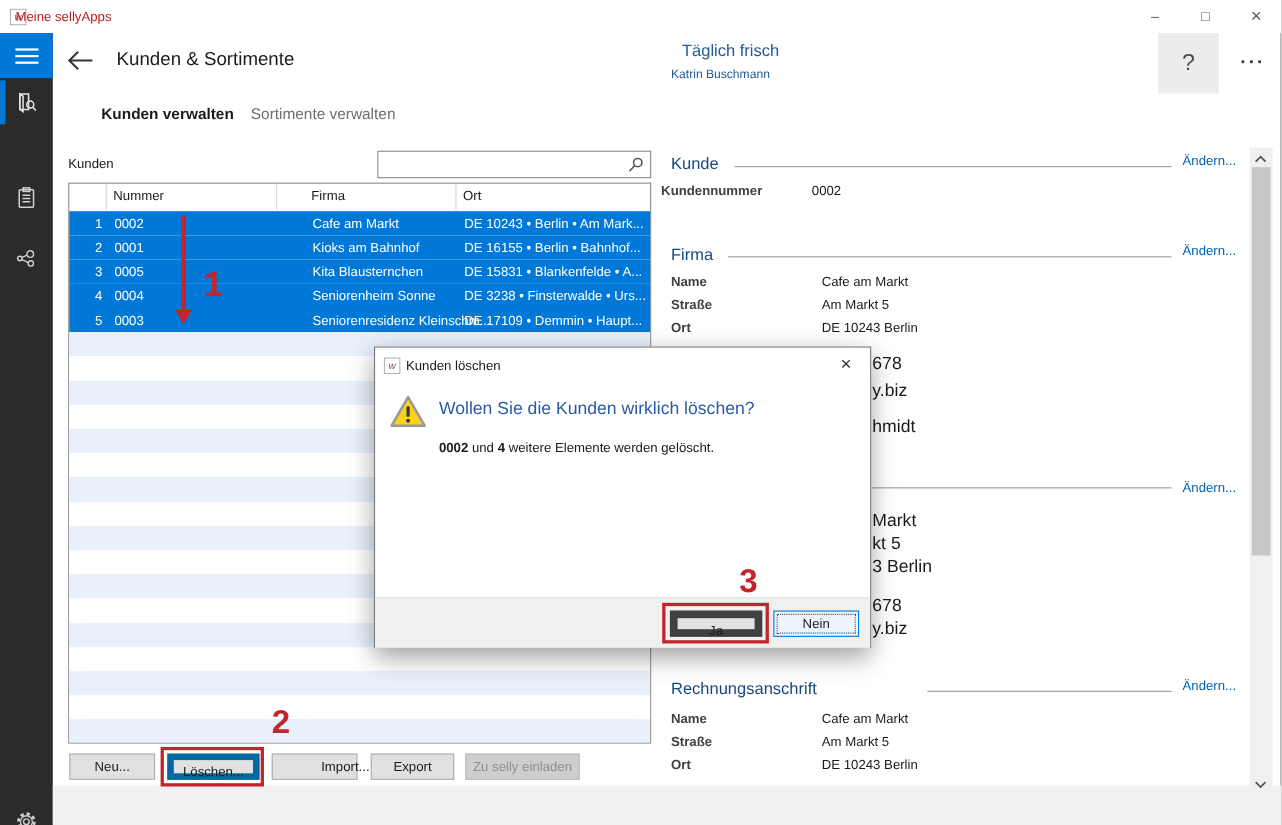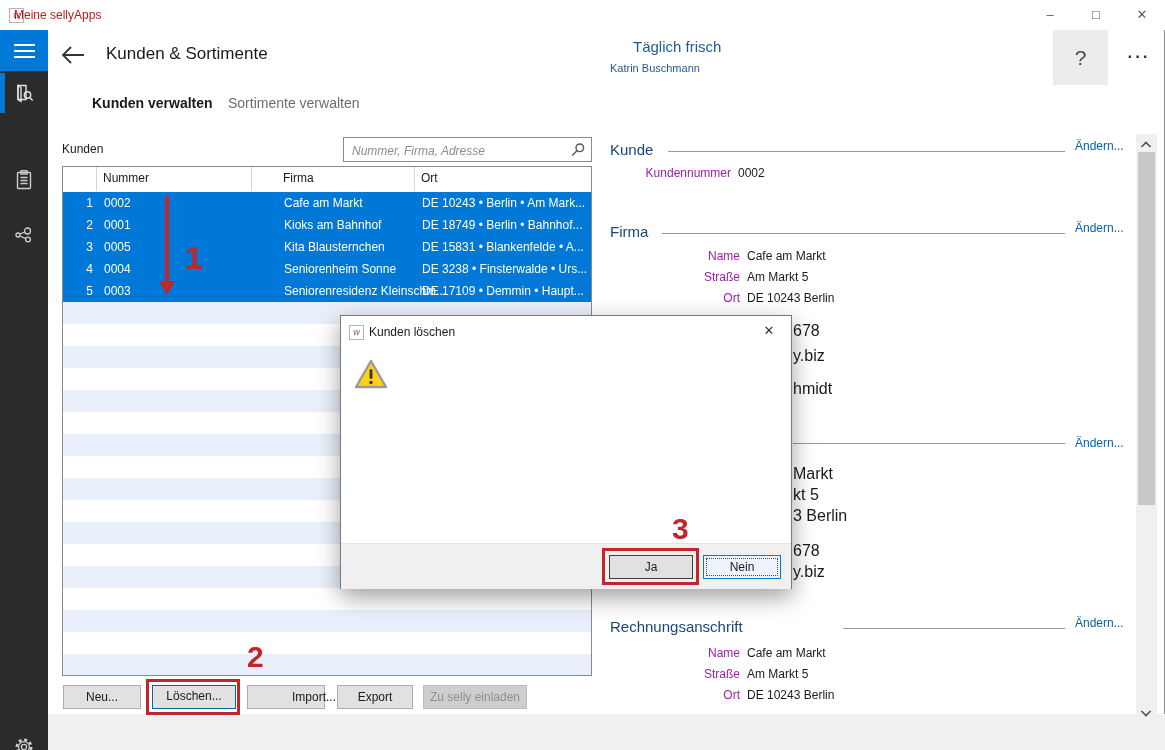--- a/index.html
+++ b/index.html
@@ -18,21 +18,21 @@
   .sidebar{left:0;top:30px;width:48px;height:720px;background:#2b2b2b;}
   .hamburger{left:0;top:0;width:48px;height:41px;background:#0078d7;}
   .hamburger span{position:absolute;left:14px;width:21px;height:2px;background:#ffffff;}
   .navitem{left:0;width:48px;height:44px;}
   .nav-indicator{left:0;top:2px;width:5px;height:40px;background:#0078d7;}
   .navicon{left:13px;top:11px;width:22px;height:22px;}
 
   
   .backarrow{left:60px;top:43px;width:26px;height:24px;}
   .page-title{left:106px;top:44px;font-size:17px;font-weight:normal;color:#1a1a1a;}
-  .account{left:633px;top:38px;font-size:15px;color:#1f5a96;}
+  .account{left:620px;top:38px;font-size:15px;color:#1f5a96;}
   .username{left:610px;top:62px;font-size:11px;color:#1f5a96;}
   .helpbtn{left:1053px;top:30px;width:55px;height:55px;background:#ececec;color:#4a4a4a;
            font-size:21px;text-align:center;line-height:55px;font-weight:300;}
   .morebtn{left:1116px;top:40px;width:46px;height:34px;color:#333;font-size:17px;font-weight:bold;
            text-align:center;line-height:34px;letter-spacing:2px;}
 
   
   .tab{top:95px;font-size:14px;}
   .tab.active{left:92px;font-weight:bold;color:#1a1a1a;}
   .tab.inactive{left:228px;color:#6d6d6d;}
@@ -53,46 +53,46 @@
   .c-n{left:0;width:30px;text-align:right;}
   .c-nr{left:41px;}
   .c-fa{left:221px;width:200px;}
   .c-ort{left:359px;width:168px;}
   .stripes{left:63px;top:302px;width:528px;height:373px;
            background:repeating-linear-gradient(180deg,#e9f0fb 0 22px,#ffffff 22px 44px);}
 
   
   .btn{height:24px;background:#e1e1e1;border:1px solid #adadad;box-sizing:border-box;
        font-size:12px;color:#1a1a1a;text-align:center;line-height:22px;top:685px;}
-  .btn.focusblue{border:1px solid #0369a1;line-height:20px;}
+  .btn.focusblue{border:6px solid #0369a1;line-height:20px;}
   .btn.disabled{background:#cecece;border-color:#bdbdbd;color:#8f8f8f;}
   .bottomstrip{left:48px;top:714px;width:1117px;height:36px;background:#f1f1f1;}
 
   
   .sec-head{font-size:15px;color:#17477e;}
   .sec-line{height:1px;background:#9a9a9a;}
   .aendern{font-size:12px;color:#0063b1;}
-  .flabel{width:130px;text-align:right;color:#a21caf;font-size:12px;}
+  .flabel{width:130px;text-align:left;color:#404040;font-size:12px;font-weight:bold;}
   .fvalue{font-size:12px;color:#1a1a1a;white-space:nowrap;}
   .fragment{font-size:16px;color:#1a1a1a;white-space:nowrap;}
 
   
   .scrollbar{left:1136px;top:134px;width:21px;height:590px;background:#f0f0f0;}
   .scroll-thumb{left:1138px;top:152px;width:17px;height:353px;background:#c8c8c8;}
   .scroll-arrow{left:1137px;width:18px;height:18px;}
 
   
   .dialog{left:340px;top:315px;width:452px;height:274px;background:#ffffff;border:1px solid #7a7a7a;
           box-sizing:border-box;box-shadow:0 8px 22px rgba(0,0,0,0.38);}
   .dlg-title{left:28px;top:9px;font-size:12px;color:#1a1a1a;}
   .dlg-close{right:0;top:0;width:44px;height:30px;text-align:center;line-height:30px;font-size:13px;color:#333;}
   .dlg-head{left:58px;top:47px;font-size:16px;color:#2a5aa5;}
   .dlg-body{left:58px;top:84px;font-size:12px;color:#1a1a1a;}
   .dlg-footer{left:0;top:227px;width:450px;height:45px;background:#f0f0f0;border-top:1px solid #e2e2e2;}
-  .dlg-btn{top:239px;height:24px;background:#e1e1e1;border:1px solid #404040;box-sizing:border-box;
+  .dlg-btn{top:239px;height:24px;background:#e1e1e1;border:7px solid #404040;box-sizing:border-box;
            font-size:12px;text-align:center;line-height:22px;color:#1a1a1a;}
   .dlg-btn.default{background:#ecf3fb;border:1px solid #0078d7;outline:1px dotted #4a4a4a;outline-offset:-4px;}
 
   
   .ann{color:#c0262c;font-weight:bold;font-size:32px;}
   .annbox{border:3px solid #c0262c;box-sizing:border-box;}
   .arrow-shaft{left:165px;top:196px;width:4px;height:85px;background:#c0262c;}
   .arrow-head{left:159px;top:281px;width:0;height:0;border-left:8px solid transparent;
               border-right:8px solid transparent;border-top:14px solid #c0262c;}
   svg{display:block;}
@@ -166,21 +166,20 @@
   <div class="abs account">Täglich frisch</div>
   <div class="abs username">Katrin Buschmann</div>
   <div class="abs helpbtn">?</div>
   <div class="abs morebtn">···</div>
 
   <div class="abs tab active">Kunden verwalten</div>
   <div class="abs tab inactive">Sortimente verwalten</div>
 
   <div class="abs list-label">Kunden</div>
   <div class="abs searchbox">
-    <input type="text" placeholder="Nummer, Firma, Adresse" style="">
     <span class="search-glyph">
       <svg width="16" height="16" viewBox="0 0 16 16" fill="none" stroke="#555" stroke-width="1.4">
         <circle cx="9.8" cy="5.8" r="3.8"></circle>
           <path d="M6.9 8.7 L2.2 13.6"></path>
       </svg>
     </span>
   </div>
 
   <div class="abs tablebox"></div>
   <div class="abs th" style="left:103px;">Nummer</div>
@@ -193,21 +192,21 @@
   <div class="abs trow" style="top:192px;">
     <span class="c-n">1</span>
     <span class="c-nr">0002</span>
     <span class="c-fa">Cafe am Markt</span>
     <span class="c-ort">DE 10243 • Berlin • Am Mark...</span>
   </div>
   <div class="abs trow" style="top:214px;">
     <span class="c-n">2</span>
     <span class="c-nr">0001</span>
     <span class="c-fa">Kioks am Bahnhof</span>
-    <span class="c-ort">DE 18749 • Berlin • Bahnhof...</span>
+    <span class="c-ort">DE 16155 • Berlin • Bahnhof...</span>
   </div>
   <div class="abs trow" style="top:236px;">
     <span class="c-n">3</span>
     <span class="c-nr">0005</span>
     <span class="c-fa">Kita Blausternchen</span>
     <span class="c-ort">DE 15831 • Blankenfelde • A...</span>
   </div>
   <div class="abs trow" style="top:258px;">
     <span class="c-n">4</span>
     <span class="c-nr">0004</span>
@@ -284,20 +283,22 @@
     <div class="abs appicon" style="left:8px;top:9px;">w</div>
     <div class="abs dlg-title">Kunden löschen</div>
     <div class="abs dlg-close">✕</div>
     <div class="abs" style="left:13px;top:43px;">
       <svg width="34" height="31" viewBox="0 0 34 31">
         <polygon points="17,2 32,28 2,28" fill="#ffd117" stroke="#9a9a9a" stroke-width="2.4" stroke-linejoin="round"></polygon>
         <rect x="15.5" y="10" width="3" height="10" rx="1.5" fill="#3a3a3a"></rect>
         <circle cx="17" cy="23.5" r="1.8" fill="#3a3a3a"></circle>
       </svg>
     </div>
+    <div class="abs dlg-head">Wollen Sie die Kunden wirklich löschen?</div>
+    <div class="abs dlg-body"><b>0002</b><span> und </span><b>4</b><span> weitere Elemente werden gelöscht.</span></div>
     <div class="abs dlg-footer"></div>
     <div class="abs dlg-btn" style="left:268px;width:84px;">Ja</div>
     <div class="abs dlg-btn default" style="left:362px;width:78px;">Nein</div>
   </div>
 
   <div class="abs arrow-shaft"></div>
   <div class="abs arrow-head"></div>
   <div class="abs ann" style="left:185px;top:240px;">1</div>
   <div class="abs annbox" style="left:146px;top:679px;width:94px;height:36px;"></div>
   <div class="abs ann" style="left:247px;top:640px;font-size:30px;">2</div>

